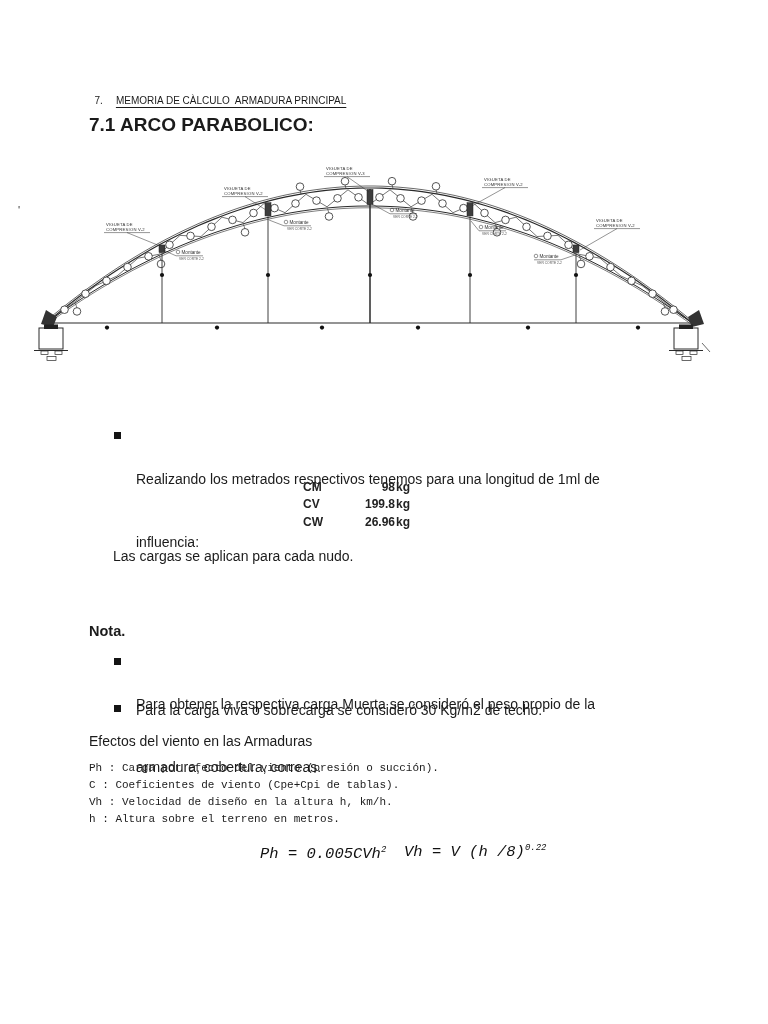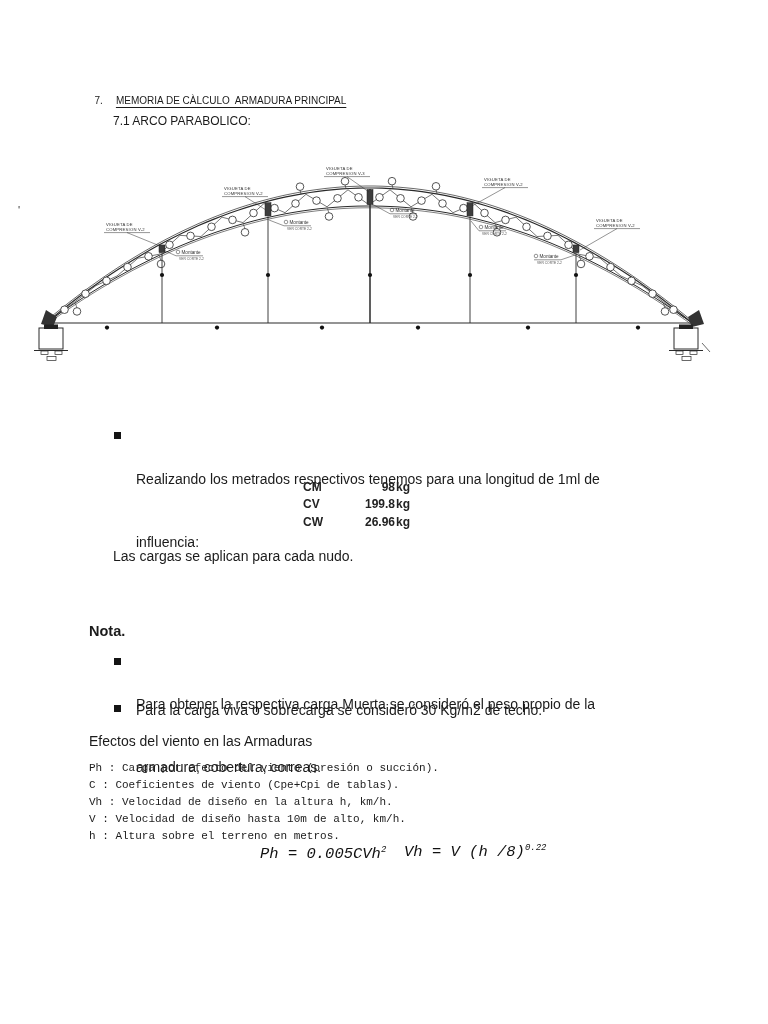--- a/index.html
+++ b/index.html
@@ -4,21 +4,21 @@
 <style>
   html,body{margin:0;padding:0;}
   body{
     width:768px;height:1024px;background:#ffffff;position:relative;overflow:hidden;
     font-family:"Liberation Sans", sans-serif;color:#1b1b1b;
   }
   .abs{position:absolute;}
   .h1{font-size:10px;font-weight:normal;white-space:pre;}
   .h1 .num{margin-right:13px;}
   .h1 .ttl{text-decoration:underline;text-underline-offset:3px;white-space:pre;}
-  .h2{font-size:12px;font-weight:normal;margin-left:24px;}
+  .h2{font-size:19px;font-weight:bold;}
   .body-txt{font-size:14px;line-height:21px;white-space:pre;}
   .bullet{width:7px;height:7px;background:#141414;position:absolute;}
   .loads{font-size:12px;font-weight:bold;color:#222;}
   .loads .row{display:flex;align-items:center;height:17.6px;}
   .loads .lbl{width:44px;}
   .loads .val{width:48px;text-align:right;}
   .loads .unit{margin-left:1px;}
   .bold-line{font-size:14.5px;font-weight:bold;}
   .defs{font-size:11px;font-family:Liberation Mono, monospace;}
   .defs div{height:17px;white-space:pre;}
@@ -240,21 +240,20 @@
 
 <span class="bullet" style="left:114px;top:705px;"></span>
 <div class="abs body-txt" style="left:136px;top:700px;">Para la carga viva o sobrecarga se consideró 30 Kg/m2 de techo.</div>
 
 <div class="abs body-txt" style="left:89px;top:731px;">Efectos del viento en las Armaduras</div>
 
 <div class="abs defs" style="left:89px;top:762px;">
   <div>Ph : Carga por efecto del viento (presión o succión).</div>
   <div>C : Coeficientes de viento (Cpe+Cpi de tablas).</div>
   <div>Vh : Velocidad de diseño en la altura h, km/h.</div>
-  <div>V : Velocidad de diseño hasta 10m de alto, km/h.</div>
   <div>h : Altura sobre el terreno en metros.</div>
 </div>
 
 <div class="abs formula" style="left:260px;top:845px;">
   <span>Ph = 0.005CVh</span><sup>2</sup>
 </div>
 <div class="abs formula" style="left:404px;top:843px;">
   <span>Vh = V (h /8)</span><sup>0.22</sup>
 </div>
 

